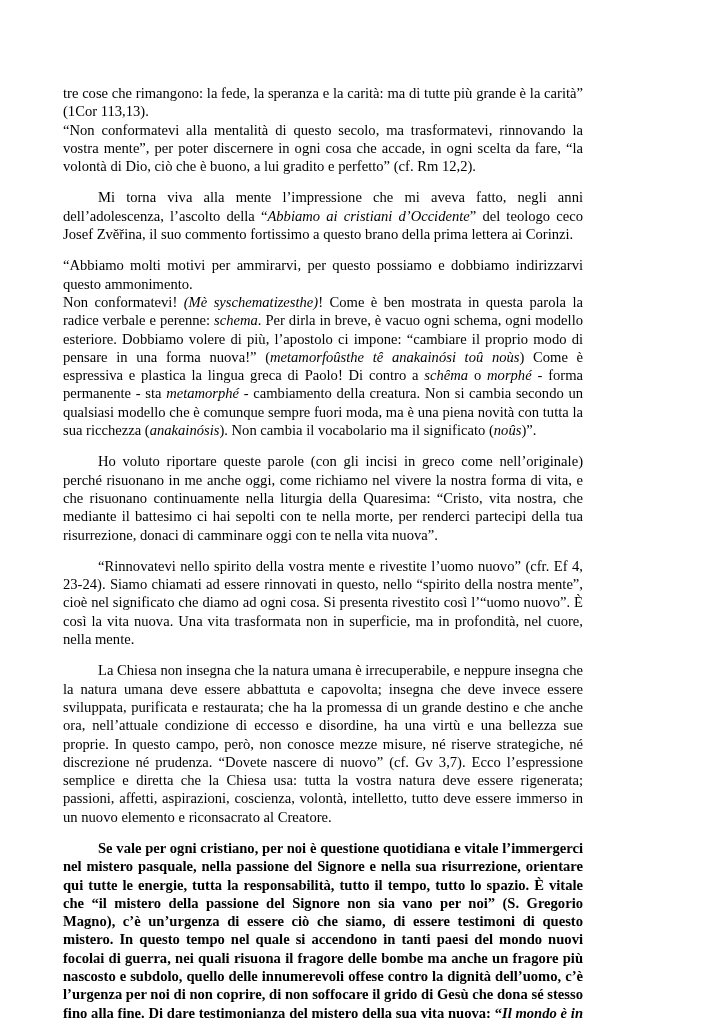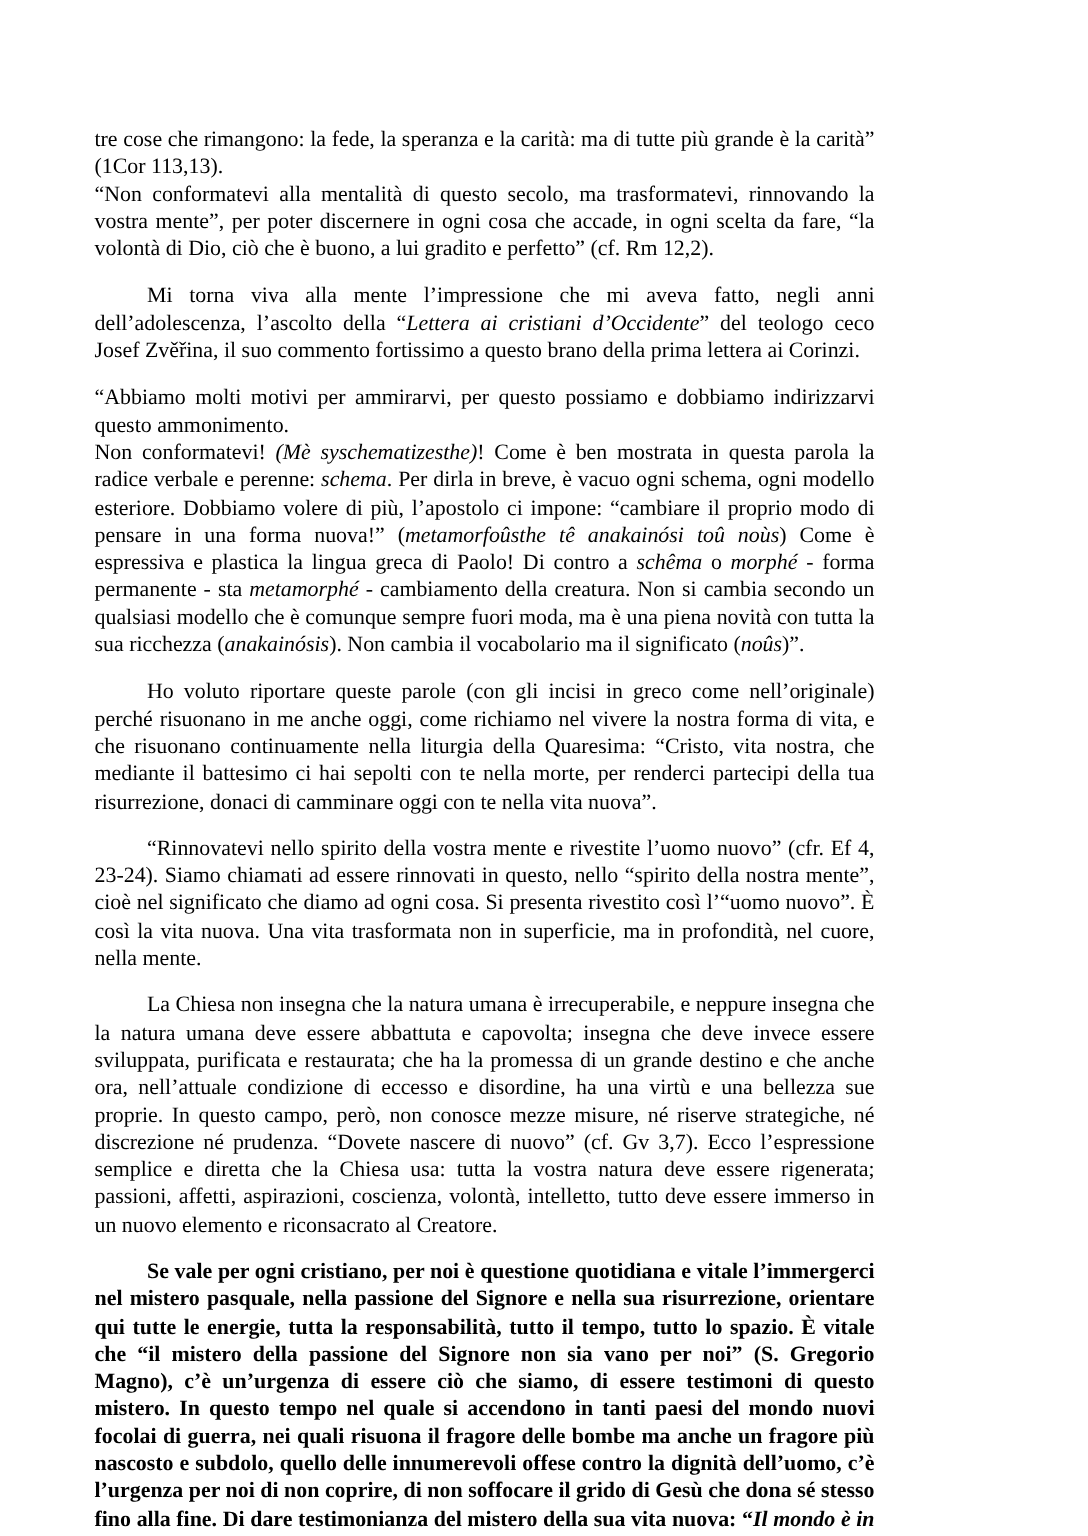--- a/index.html
+++ b/index.html
@@ -29,21 +29,21 @@
   p.para:last-child { margin-bottom: 0; font-weight: bold; }
   .it { font-style: italic; }
 </style>
 </head>
 <body>
 
 <div class="page">
   <div class="doc-body">
       <p class="para"><span>tre cose che rimangono: la fede, la speranza e la carità: ma di tutte più grande è la carità” (1Cor 113,13).
 “Non conformatevi alla mentalità di questo secolo, ma trasformatevi, rinnovando la vostra mente”, per poter discernere in ogni cosa che accade, in ogni scelta da fare, “la volontà di Dio, ciò che è buono, a lui gradito e perfetto” (cf. Rm 12,2).</span></p>
-      <p class="para indent"><span>Mi torna viva alla mente l’impressione che mi aveva fatto, negli anni dell’adolescenza, l’ascolto della “</span><span class="it">Lettera ai cristiani d’Occidente</span><span>” del teologo ceco Josef Zvěřina, il suo commento fortissimo a questo brano della prima lettera ai Corinzi.</span></p>
+      <p class="para indent"><span>Mi torna viva alla mente l’impressione che mi aveva fatto, negli anni dell’adolescenza, l’ascolto della “</span><span class="it">Abbiamo ai cristiani d’Occidente</span><span>” del teologo ceco Josef Zvěřina, il suo commento fortissimo a questo brano della prima lettera ai Corinzi.</span></p>
       <p class="para"><span>“Abbiamo molti motivi per ammirarvi, per questo possiamo e dobbiamo indirizzarvi questo ammonimento.
 Non conformatevi! </span><span class="it">(Mè syschematizesthe)</span><span>! Come è ben mostrata in questa parola la radice verbale e perenne: </span><span class="it">schema</span><span>. Per dirla in breve, è vacuo ogni schema, ogni modello esteriore. Dobbiamo volere di più, l’apostolo ci impone: “cambiare il proprio modo di pensare in una forma nuova!” (</span><span class="it">metamorfoûsthe tê anakainósi toû noùs</span><span>) Come è espressiva e plastica la lingua greca di Paolo! Di contro a </span><span class="it">schêma</span><span> o </span><span class="it">morphé</span><span> - forma permanente - sta </span><span class="it">metamorphé</span><span> - cambiamento della creatura. Non si cambia secondo un qualsiasi modello che è comunque sempre fuori moda, ma è una piena novità con tutta la sua ricchezza (</span><span class="it">anakainósis</span><span>). Non cambia il vocabolario ma il significato (</span><span class="it">noûs</span><span>)”.</span></p>
       <p class="para indent"><span>Ho voluto riportare queste parole (con gli incisi in greco come nell’originale) perché risuonano in me anche oggi, come richiamo nel vivere la nostra forma di vita, e che risuonano continuamente nella liturgia della Quaresima: “Cristo, vita nostra, che mediante il battesimo ci hai sepolti con te nella morte, per renderci partecipi della tua risurrezione, donaci di camminare oggi con te nella vita nuova”.</span></p>
       <p class="para indent"><span>“Rinnovatevi nello spirito della vostra mente e rivestite l’uomo nuovo” (cfr. Ef 4, 23-24). Siamo chiamati ad essere rinnovati in questo, nello “spirito della nostra mente”, cioè nel significato che diamo ad ogni cosa. Si presenta rivestito così l’“uomo nuovo”. È così la vita nuova. Una vita trasformata non in superficie, ma in profondità, nel cuore, nella mente.</span></p>
       <p class="para indent"><span>La Chiesa non insegna che la natura umana è irrecuperabile, e neppure insegna che la natura umana deve essere abbattuta e capovolta; insegna che deve invece essere sviluppata, purificata e restaurata; che ha la promessa di un grande destino e che anche ora, nell’attuale condizione di eccesso e disordine, ha una virtù e una bellezza sue proprie. In questo campo, però, non conosce mezze misure, né riserve strategiche, né discrezione né prudenza. “Dovete nascere di nuovo” (cf. Gv 3,7). Ecco l’espressione semplice e diretta che la Chiesa usa: tutta la vostra natura deve essere rigenerata; passioni, affetti, aspirazioni, coscienza, volontà, intelletto, tutto deve essere immerso in un nuovo elemento e riconsacrato al Creatore.</span></p>
       <p class="para indent"><span>Se vale per ogni cristiano, per noi è questione quotidiana e vitale l’immergerci nel mistero pasquale, nella passione del Signore e nella sua risurrezione, orientare qui tutte le energie, tutta la responsabilità, tutto il tempo, tutto lo spazio. È vitale che “il mistero della passione del Signore non sia vano per noi” (S. Gregorio Magno), c’è un’urgenza di essere ciò che siamo, di essere testimoni di questo mistero. In questo tempo nel quale si accendono in tanti paesi del mondo nuovi focolai di guerra, nei quali risuona il fragore delle bombe ma anche un fragore più nascosto e subdolo, quello delle innumerevoli offese contro la dignità dell’uomo, c’è l’urgenza per noi di non coprire, di non soffocare il grido di Gesù che dona sé stesso fino alla fine. Di dare testimonianza del mistero della sua vita nuova: “</span><span class="it">Il mondo è in fiamme: la lotta tra Cristo e anticristo si è accanita apertamente, perciò se ti decidi per Cristo può esserti chiesto anche il sacrificio della vita</span><span>” (S. Teresa Benedetta della Croce).</span></p>
     </div>
 </div>
 
 </body></html>

